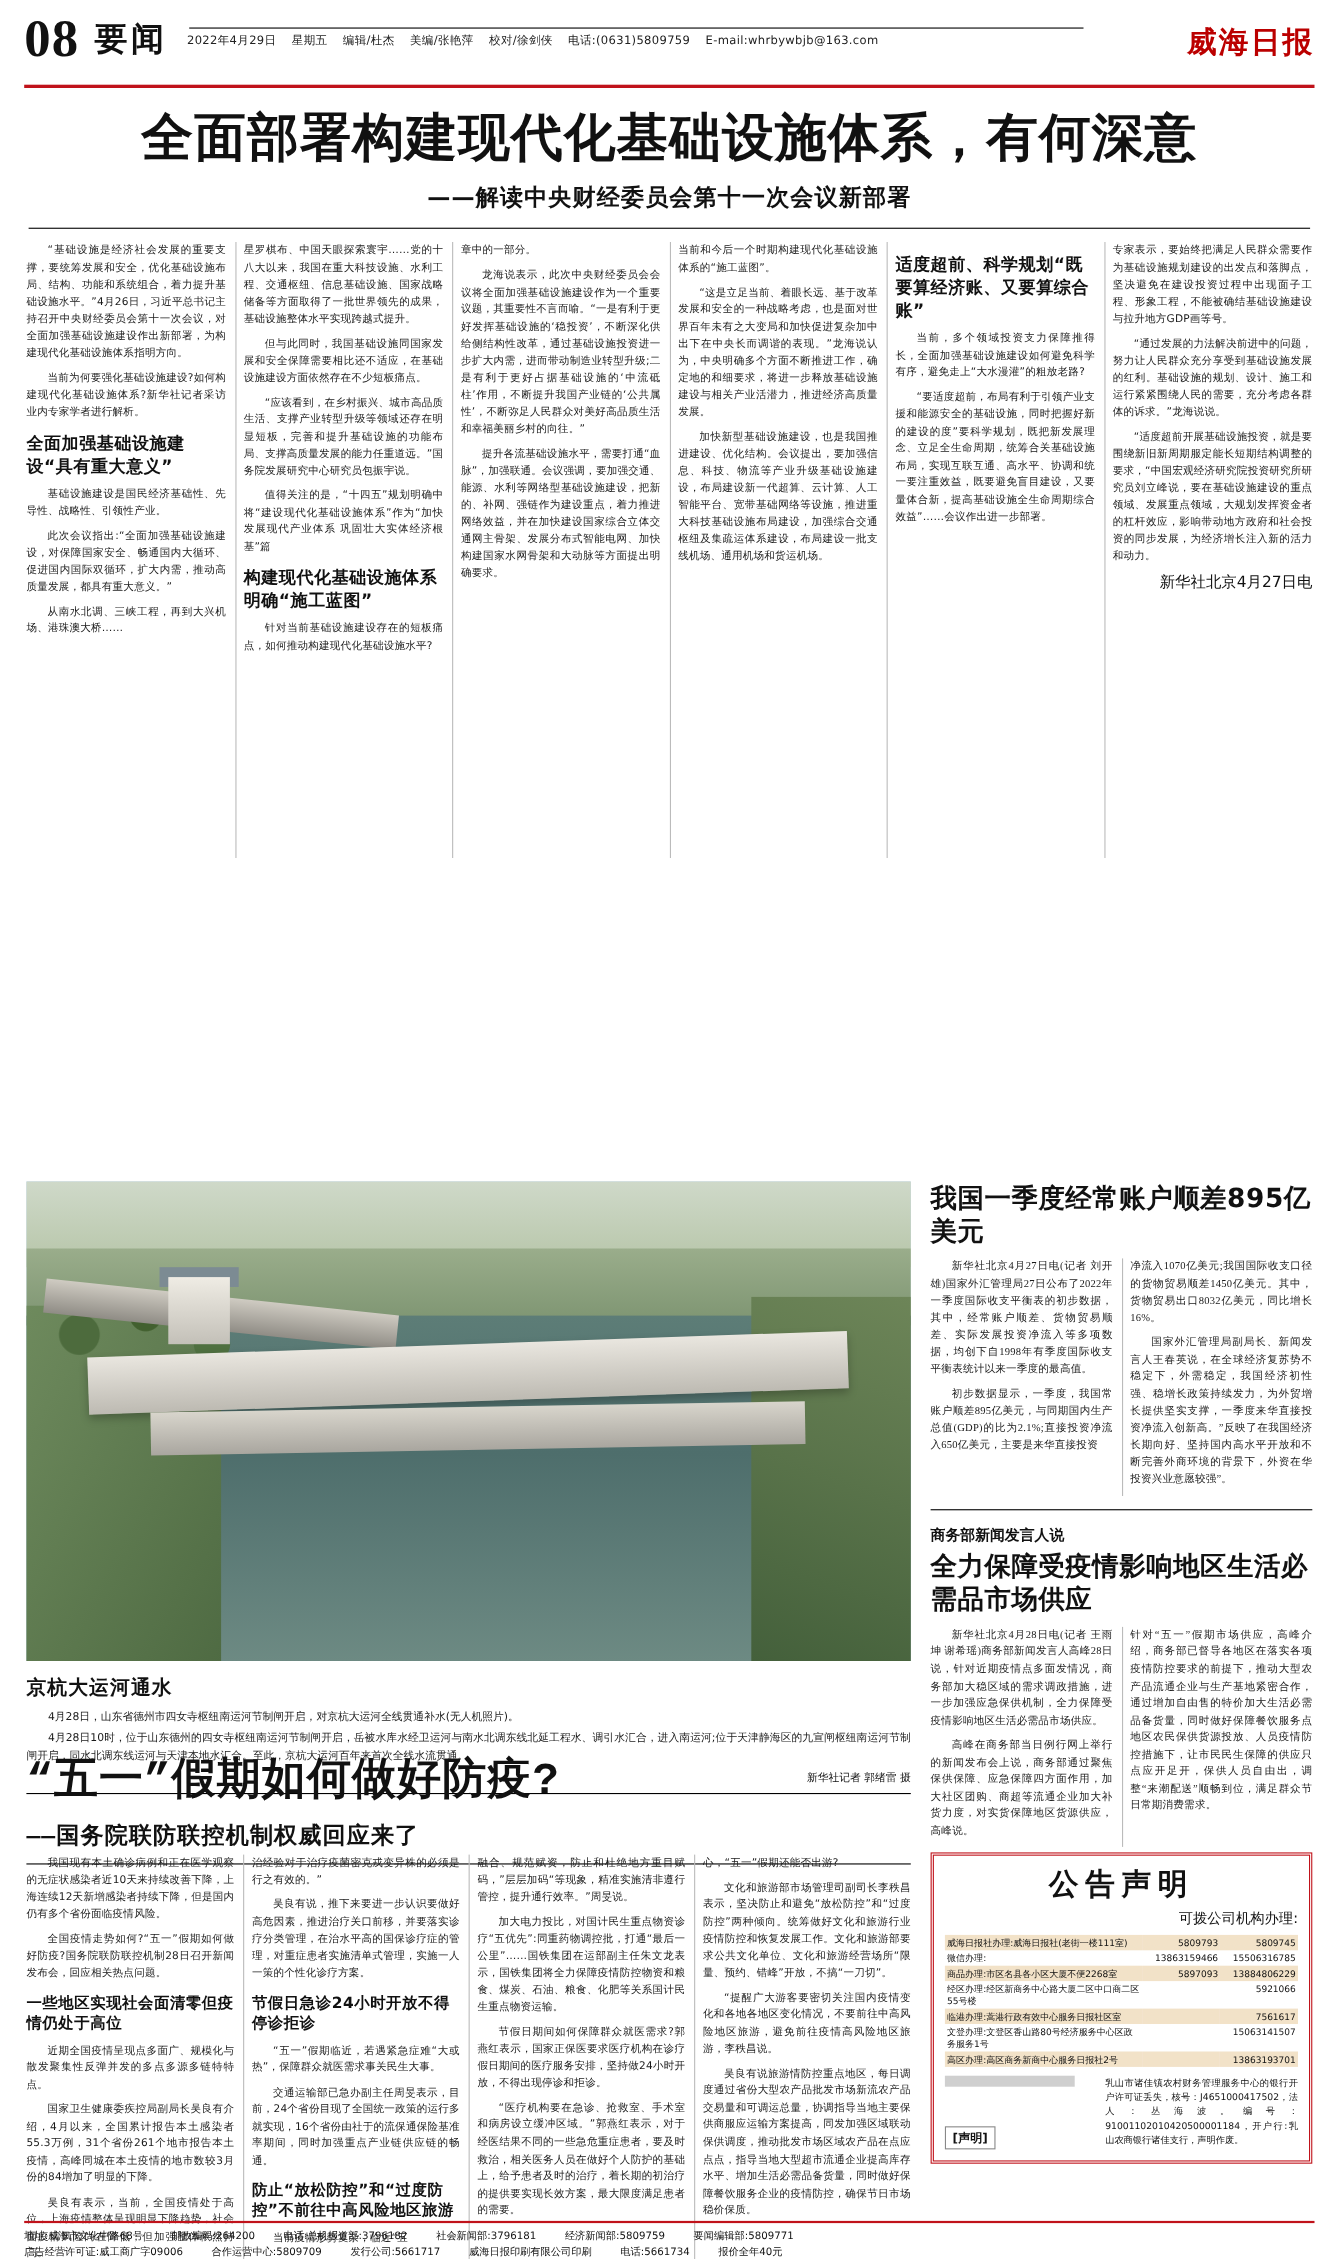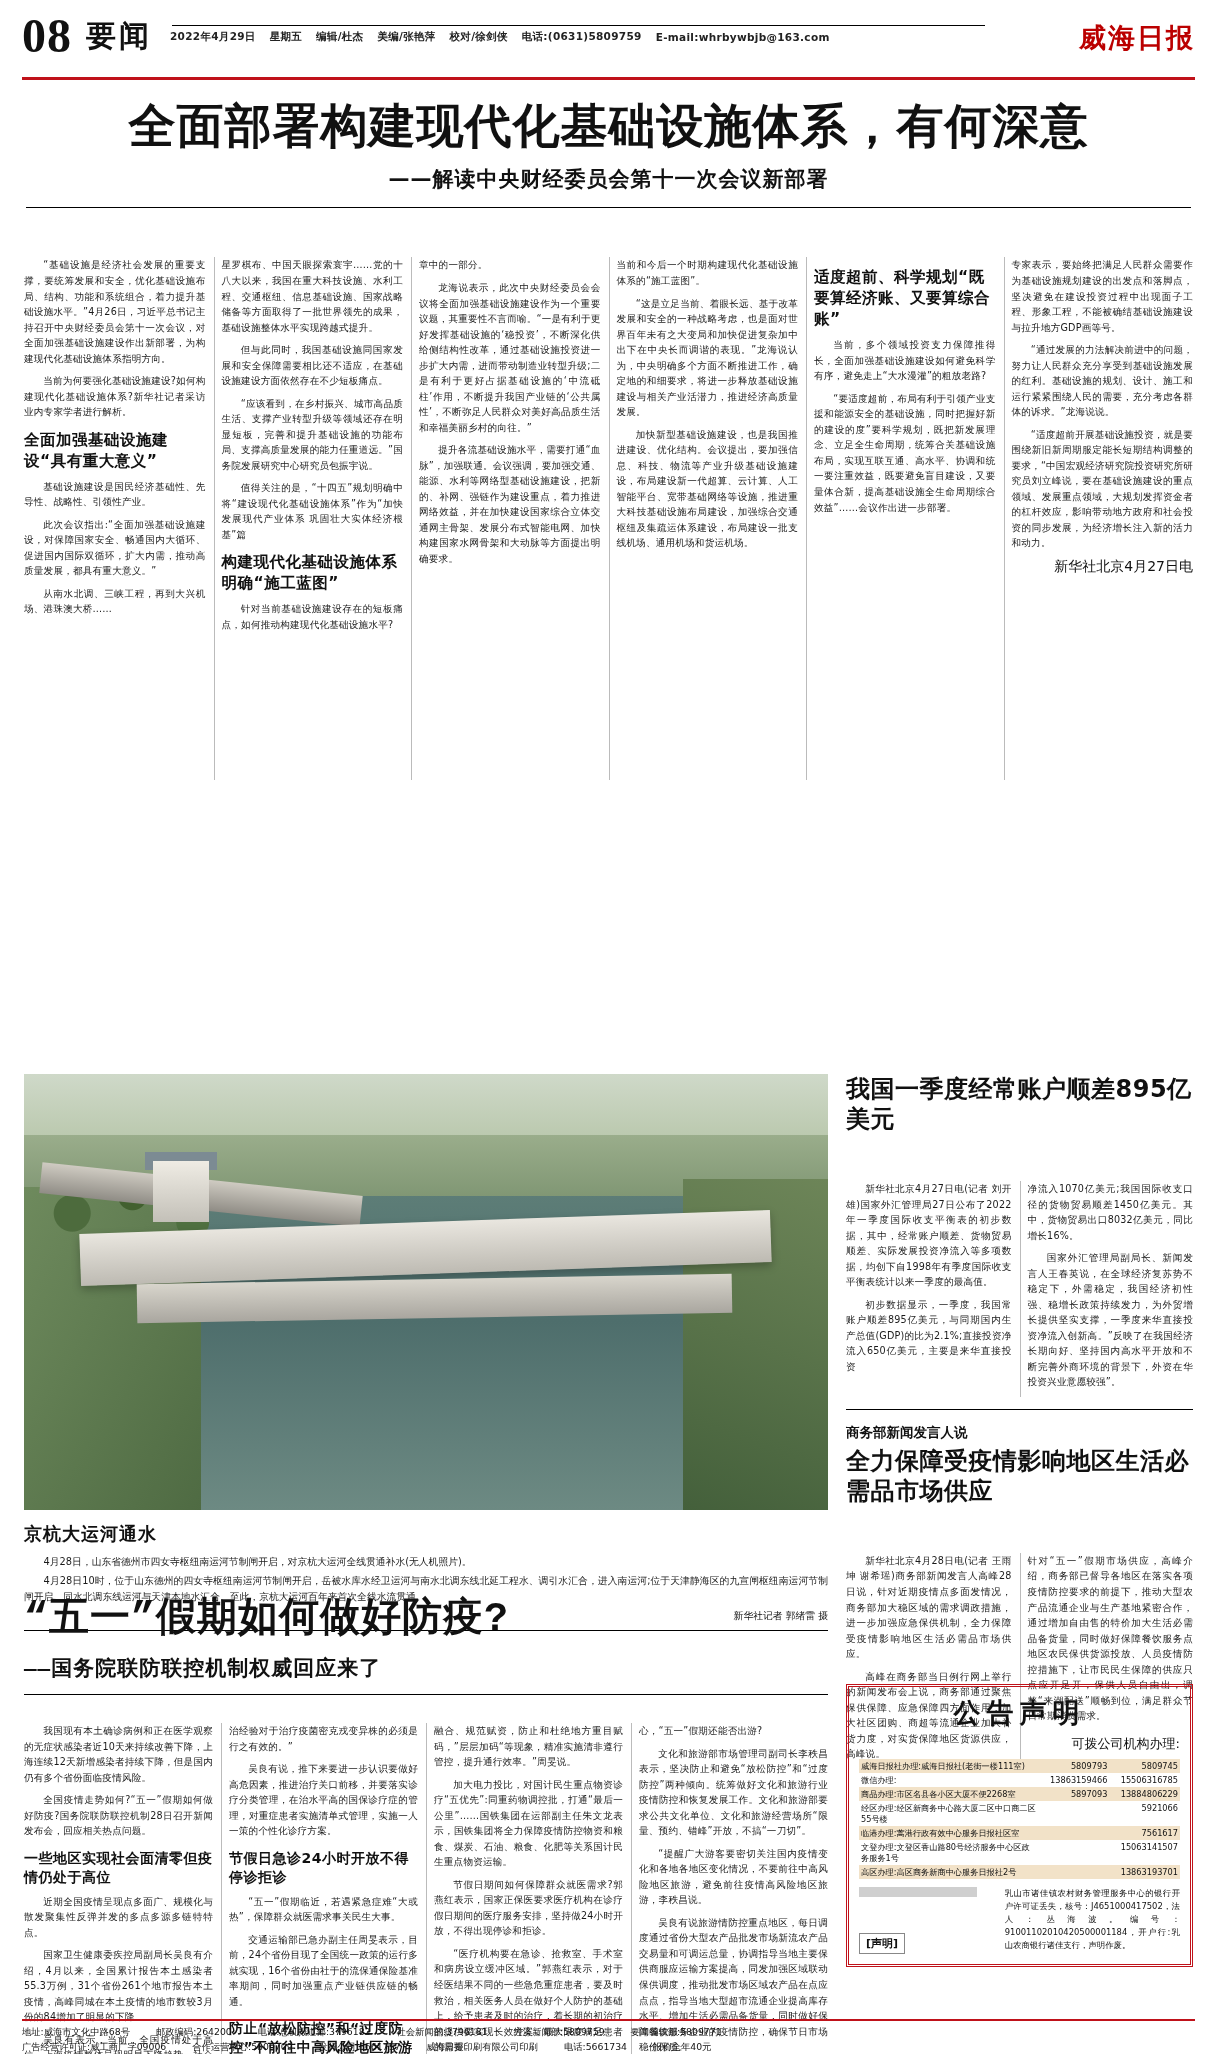--- a/index.html
+++ b/index.html
@@ -40,21 +40,21 @@
   .mast-meta {
     flex: 1;
     display: flex;
     align-items: center;
     gap: 14px;
     font-size: 10.5px;
     color: #222;
     padding: 16px 0 0 18px;
     white-space: nowrap;
   }
-  .mast-meta span { letter-spacing: 0.3px; font-weight: bold; }
+  .mast-meta span { letter-spacing: 0.3px; }
   .mast-rule-top {
     position: absolute; left: 150px; right: 210px; top: 11px; height: 1px; background: #000;
   }
   .paper-title {
     position: absolute;
     right: 0; top: 6px;
     font-size: 27px;
     font-weight: bold;
     letter-spacing: 2px;
     color: #b00;
@@ -78,21 +78,21 @@
   .hr-thin { margin: 14px 26px 0 26px; border-top: 1px solid #000; }
 
   
   .top-grid {
     display: grid;
     grid-template-columns: repeat(6, 1fr);
     gap: 0 16px;
     margin: 12px 24px 0 24px;
     height: 560px;
   }
-  .col { position: relative; margin-top: 37px; }
+  .col { position: relative; }
   .col + .col::before {
     content: "";
     position: absolute;
     left: -8px; top: 0; bottom: 0;
     width: 1px;
     background: #bbb;
   }
   p.body {
     font-size: 9.6px;
     line-height: 1.62;
@@ -193,20 +193,21 @@
     left: 846px; top: 1060px; width: 347px;
   }
   .rs-title {
     font-size: 24px; font-weight: bold; line-height: 1.25; letter-spacing: .5px;
   }
   .rs-kicker { font-size: 13.5px; font-weight: bold; margin: 14px 0 4px 0; }
   .rs-divider { border-top: 1px solid #000; margin: 12px 0 10px 0; }
   .rs-cols {
     display: grid; grid-template-columns: 1fr 1fr; gap: 0 16px; margin-top: 10px;
     position: relative;
+    font-family: Liberation Serif, serif;
   }
   .rs-cols .col + .col::before { left: -8px; }
 
   
   .bottom-head {
     position: absolute; left: 24px; top: 1575px; width: 804px; font-family: Liberation Mono, monospace;
   }
   .bh-title { font-size: 40px; font-weight: bold; letter-spacing: 1px; }
   .bh-sub { font-size: 21px; font-weight: bold; margin-top: 10px; letter-spacing: 1px; }
   .bh-rule { border-top: 1px solid #000; margin-top: 12px; }

